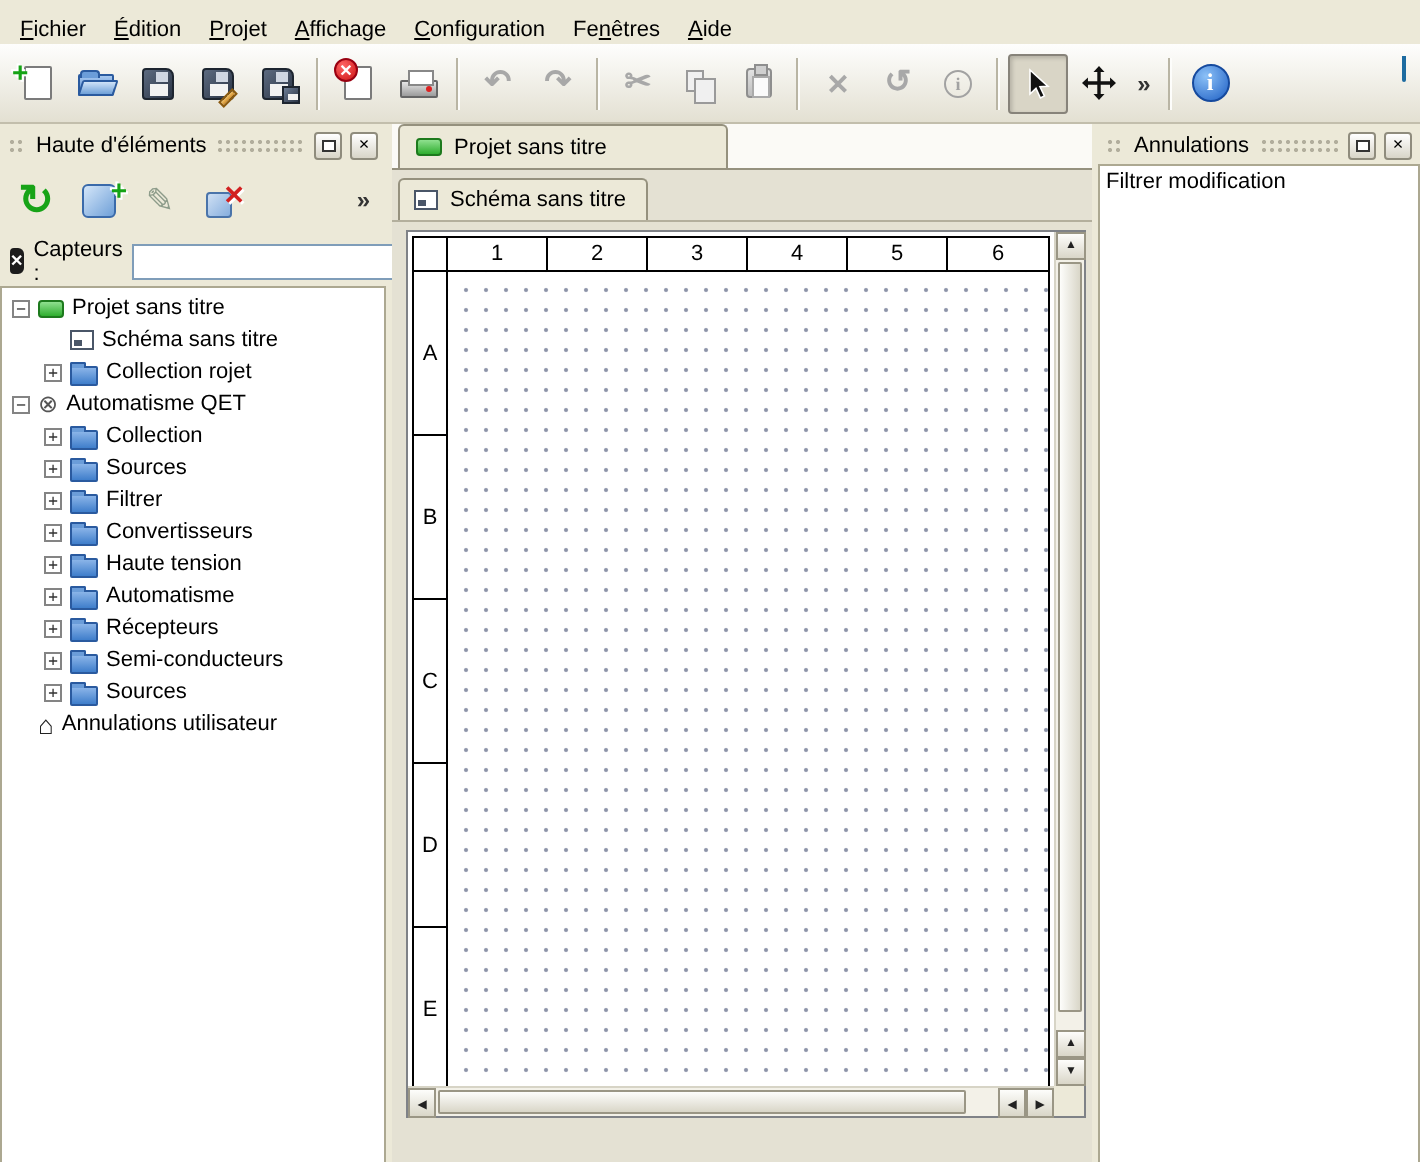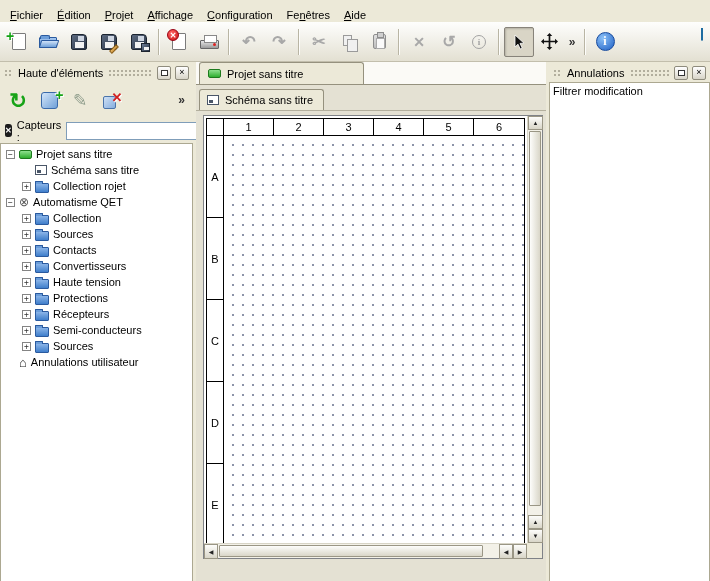--- a/index.html
+++ b/index.html
@@ -327,36 +327,36 @@
         <span>Collection</span>
       </div>
       <div class="tree-row d1">
         <span class="expander">+</span>
         <span class="icon-folder"></span>
         <span>Sources</span>
       </div>
       <div class="tree-row d1">
         <span class="expander">+</span>
         <span class="icon-folder"></span>
-        <span>Contacts</span>
+        <span>Filtrer</span>
       </div>
       <div class="tree-row d1">
         <span class="expander">+</span>
         <span class="icon-folder"></span>
         <span>Convertisseurs</span>
       </div>
       <div class="tree-row d1">
         <span class="expander">+</span>
         <span class="icon-folder"></span>
         <span>Haute tension</span>
       </div>
       <div class="tree-row d1">
         <span class="expander">+</span>
         <span class="icon-folder"></span>
-        <span>Protections</span>
+        <span>Automatisme</span>
       </div>
       <div class="tree-row d1">
         <span class="expander">+</span>
         <span class="icon-folder"></span>
         <span>Récepteurs</span>
       </div>
       <div class="tree-row d1">
         <span class="expander">+</span>
         <span class="icon-folder"></span>
         <span>Semi-conducteurs</span>

